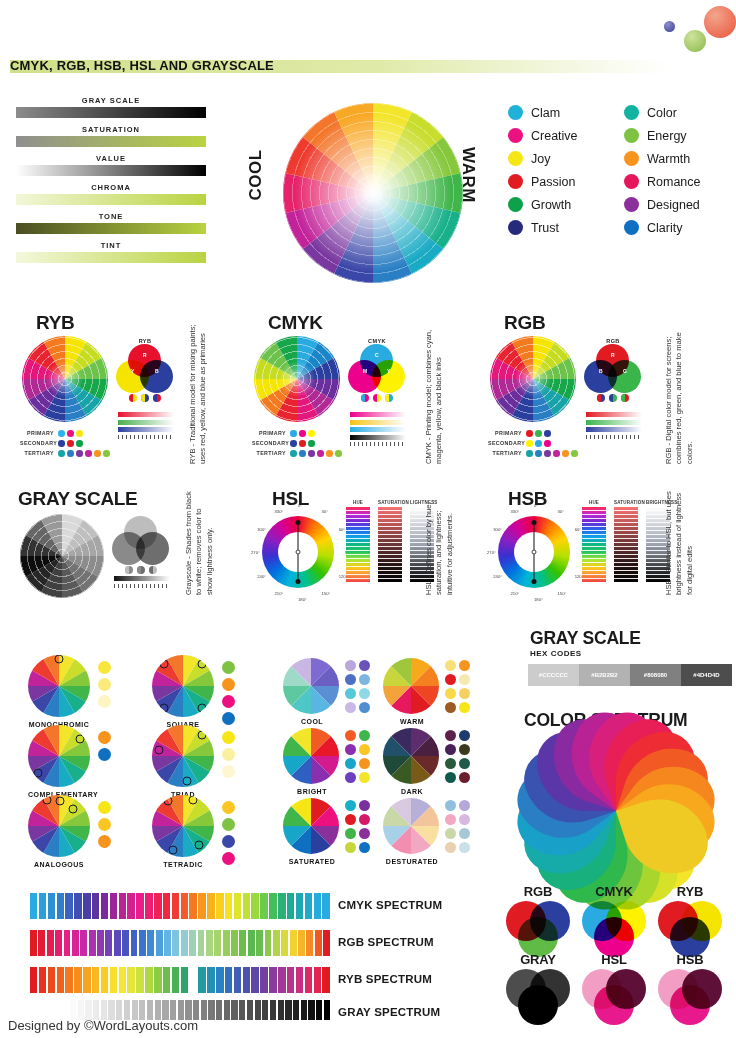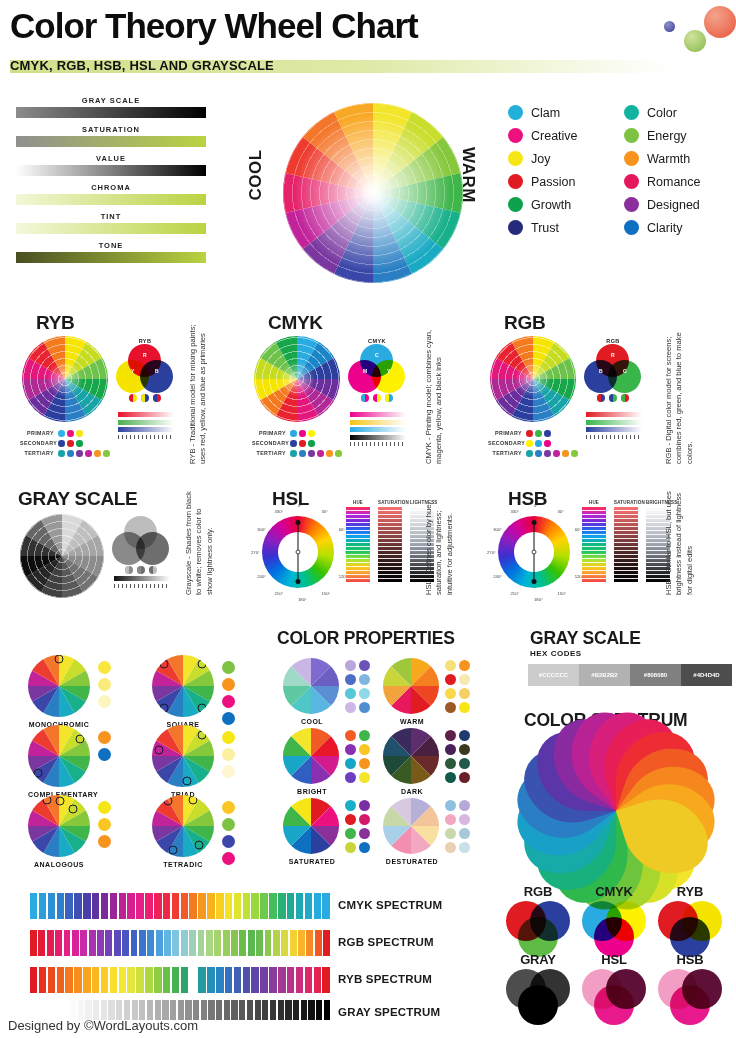--- a/index.html
+++ b/index.html
@@ -155,23 +155,20 @@
   .bvenn .bc { position:absolute; width:40px;height:40px;border-radius:50%;
                mix-blend-mode:multiply; }
 
   .footer { position:absolute; left:8px; bottom:5px; font-size:13px; color:#333; }
 </style>
 </head>
 <body>
 
 <div class="page">
 
-  <div class="header">
-    <div class="title">Color Theory Wheel Chart</div>
-  </div>
   <div class="subbar"></div>
   <div class="subtitle">CMYK, RGB, HSB, HSL AND GRAYSCALE</div>
   <div class="bubbles">
     <span class="bub b1"></span>
     <span class="bub b2"></span>
     <span class="bub b3"></span>
   </div>
 
   <div class="bars" id="bars">
       <div class="barrow">
@@ -184,26 +181,26 @@
       </div>
       <div class="barrow">
         <div class="barlabel">VALUE</div>
         <div class="bar" style="background: linear-gradient(90deg, rgb(255, 255, 255), rgb(0, 0, 0));"></div>
       </div>
       <div class="barrow">
         <div class="barlabel">CHROMA</div>
         <div class="bar" style="background: linear-gradient(90deg, rgb(242, 247, 216), rgb(185, 211, 65));"></div>
       </div>
       <div class="barrow">
+        <div class="barlabel">TONE</div>
+        <div class="bar" style="background: linear-gradient(90deg, rgb(74, 78, 34), rgb(185, 211, 65));"></div>
+      </div>
+      <div class="barrow">
         <div class="barlabel">TINT</div>
         <div class="bar" style="background: linear-gradient(90deg, rgb(244, 248, 220), rgb(185, 211, 65));"></div>
-      </div>
-      <div class="barrow">
-        <div class="barlabel">TONE</div>
-        <div class="bar" style="background: linear-gradient(90deg, rgb(74, 78, 34), rgb(185, 211, 65));"></div>
       </div>
     </div>
 
   <div class="mainwheel-wrap">
     <div class="vlabel cool">COOL</div>
     <div class="vlabel warm">WARM</div>
     <div class="mw" id="mainwheel">
 
     <div class="seg" style="position: absolute; left: 0px; top: 0px; width: 100%; height: 100%; background: rgb(242, 229, 42); clip-path: polygon(50% 50%, 50% -10%, 63.3513% -8.49567%, 76.033% -4.05813%);"></div>
         <div class="seg" style="position: absolute; left: 0px; top: 0px; width: 100%; height: 100%; background: rgb(201, 221, 43); clip-path: polygon(50% 50%, 76.033% -4.05813%, 87.4094% 3.09011%, 96.9099% 12.5906%);"></div>
@@ -795,21 +792,20 @@
         <div class="swcol" style="left: 70px; top: 6px;">
           <i style="background: rgb(249, 198, 35);"></i>
           <i style="background: rgb(125, 194, 66);"></i>
           <i style="background: rgb(58, 71, 168);"></i>
           <i style="background: rgb(236, 17, 127);"></i>
         </div>
         <div class="tlab" style="width: 62px;">TETRADIC</div>
       </div>
     </div>
 
-  <div class="sechead" style="left:277px; top:628px;">COLOR PROPERTIES</div>
   <div id="props">
       <div class="tile" style="left: 283px; top: 658px; width: 96px;">
         <div class="tw" style="width: 56px; height: 56px;">
           <div class="seg" style="position: absolute; left: 0px; top: 0px; width: 100%; height: 100%; background: rgb(126, 106, 208); clip-path: polygon(50% 50%, 50% -10%, 72.961% -5.43277%, 92.4264% 7.57359%);"></div>
           <div class="seg" style="position: absolute; left: 0px; top: 0px; width: 100%; height: 100%; background: rgb(107, 95, 196); clip-path: polygon(50% 50%, 92.4264% 7.57359%, 105.433% 27.039%, 110% 50%);"></div>
           <div class="seg" style="position: absolute; left: 0px; top: 0px; width: 100%; height: 100%; background: rgb(91, 143, 212); clip-path: polygon(50% 50%, 110% 50%, 105.433% 72.961%, 92.4264% 92.4264%);"></div>
           <div class="seg" style="position: absolute; left: 0px; top: 0px; width: 100%; height: 100%; background: rgb(88, 182, 224); clip-path: polygon(50% 50%, 92.4264% 92.4264%, 72.961% 105.433%, 50% 110%);"></div>
           <div class="seg" style="position: absolute; left: 0px; top: 0px; width: 100%; height: 100%; background: rgb(79, 199, 199); clip-path: polygon(50% 50%, 50% 110%, 27.039% 105.433%, 7.57359% 92.4264%);"></div>
           <div class="seg" style="position: absolute; left: 0px; top: 0px; width: 100%; height: 100%; background: rgb(94, 201, 160); clip-path: polygon(50% 50%, 7.57359% 92.4264%, -5.43277% 72.961%, -10% 50%);"></div>
           <div class="seg" style="position: absolute; left: 0px; top: 0px; width: 100%; height: 100%; background: rgb(159, 217, 200); clip-path: polygon(50% 50%, -10% 50%, -5.43277% 27.039%, 7.57359% 7.57359%);"></div>

